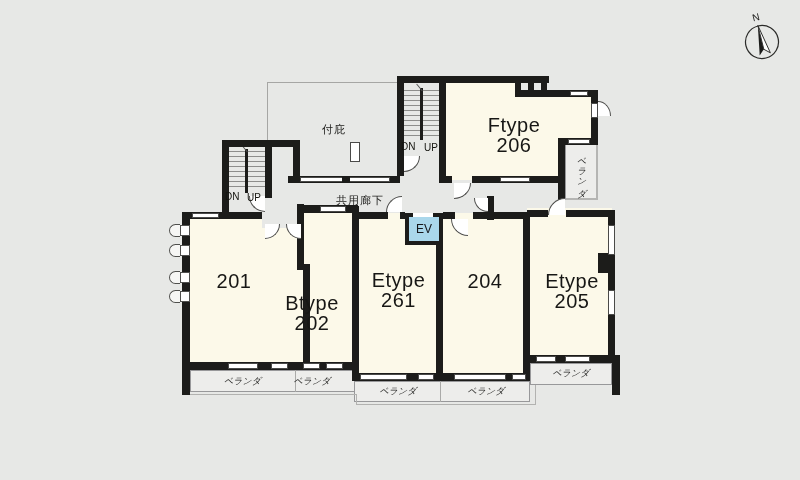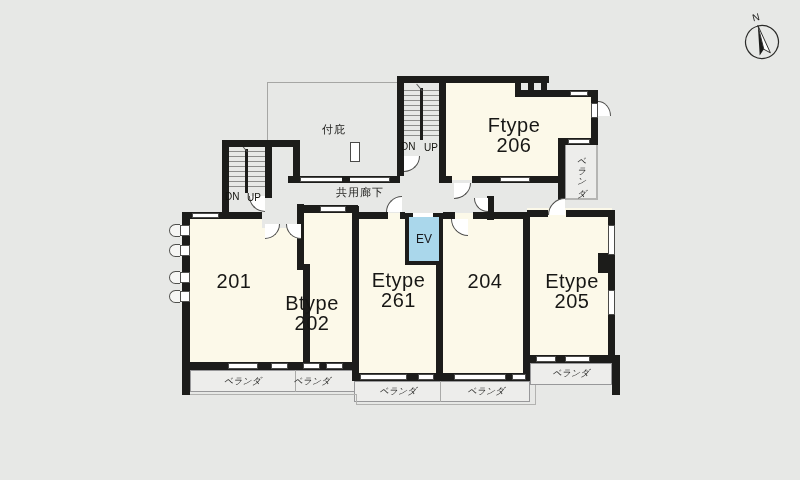--- a/index.html
+++ b/index.html
@@ -162,26 +162,26 @@
 
   <div class="hook" style="left:169px;top:224px;width:11px;height:13px"></div>
   <div class="hookbox" style="left:180px;top:225px;width:10px;height:11px"></div>
   <div class="hook" style="left:169px;top:244px;width:11px;height:13px"></div>
   <div class="hookbox" style="left:180px;top:245px;width:10px;height:11px"></div>
   <div class="hook" style="left:169px;top:271px;width:11px;height:13px"></div>
   <div class="hookbox" style="left:180px;top:272px;width:10px;height:11px"></div>
   <div class="hook" style="left:169px;top:290px;width:11px;height:13px"></div>
   <div class="hookbox" style="left:180px;top:291px;width:10px;height:11px"></div>
 
-  <div class="evbox" style="left:405px;top:213px;width:38px;height:52px">
+  <div class="evbox" style="left:405px;top:213px;width:38px;height:32px">
     <span>EV</span>
   </div>
   <div class="win noborder" style="left:413px;top:213px;width:20px;height:4px"></div>
 
-  <div class="lbl jp" style="left:336px;top:185px;width:70px">共用廊下</div>
+  <div class="lbl jp" style="left:336px;top:193px;width:70px">共用廊下</div>
 
   <div class="lbl stairlbl" style="left:225px;top:191px">DN</div>
   <div class="lbl stairlbl" style="left:247px;top:192px">UP</div>
   <div class="lbl stairlbl" style="left:401px;top:141px">DN</div>
   <div class="lbl stairlbl" style="left:424px;top:142px">UP</div>
 
   <div class="room-label" style="left:183px;top:271px;width:102px">
     <div>201</div>
   </div>
   <div class="room-label" style="left:272px;top:293px;width:80px">

